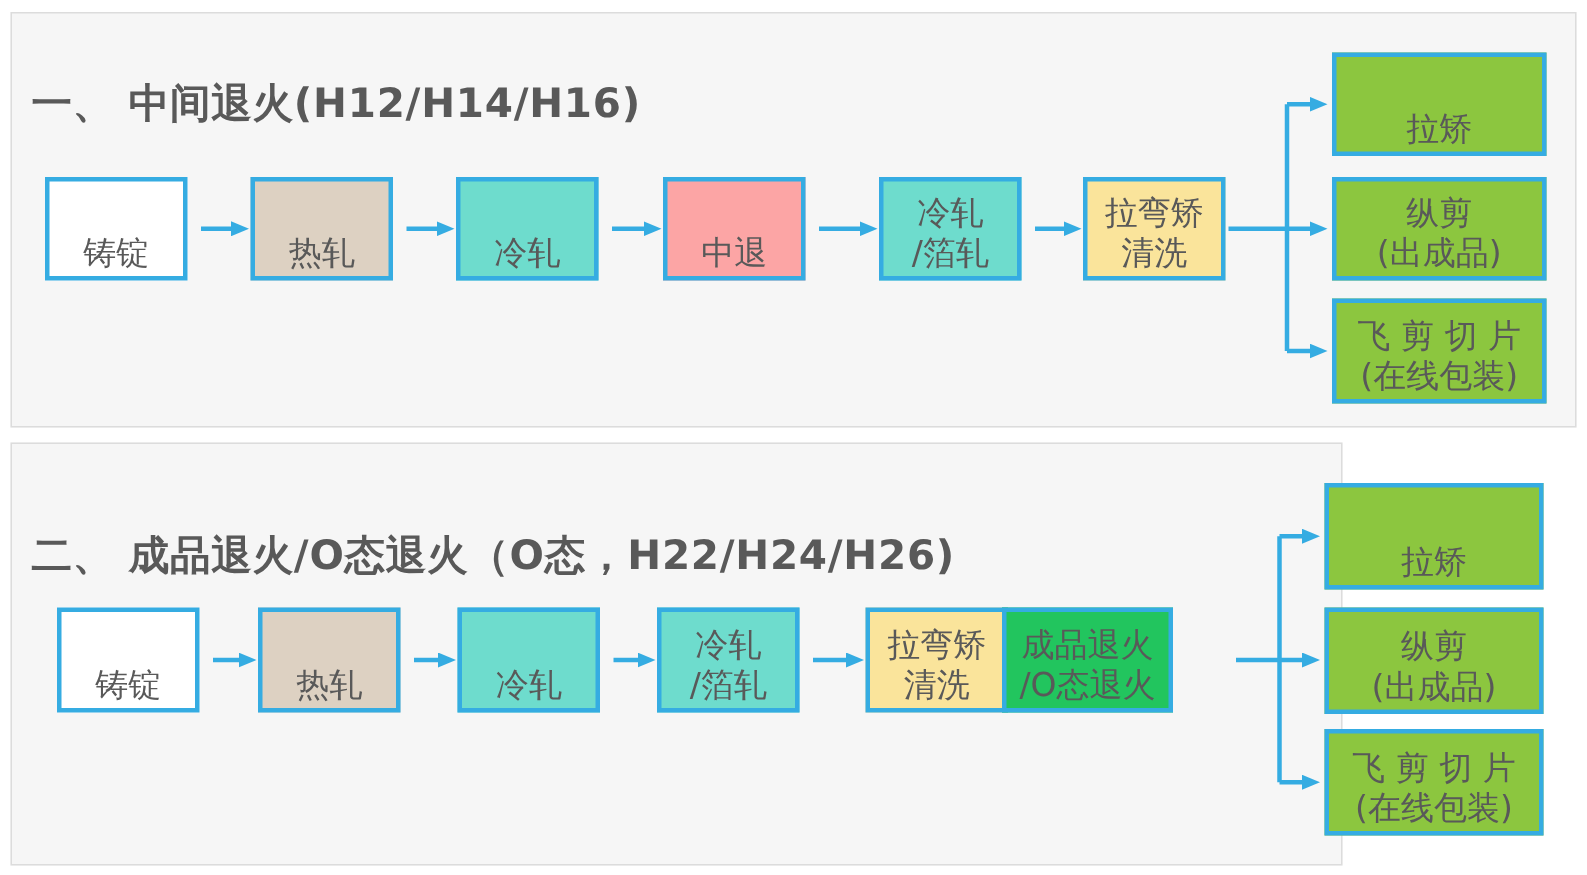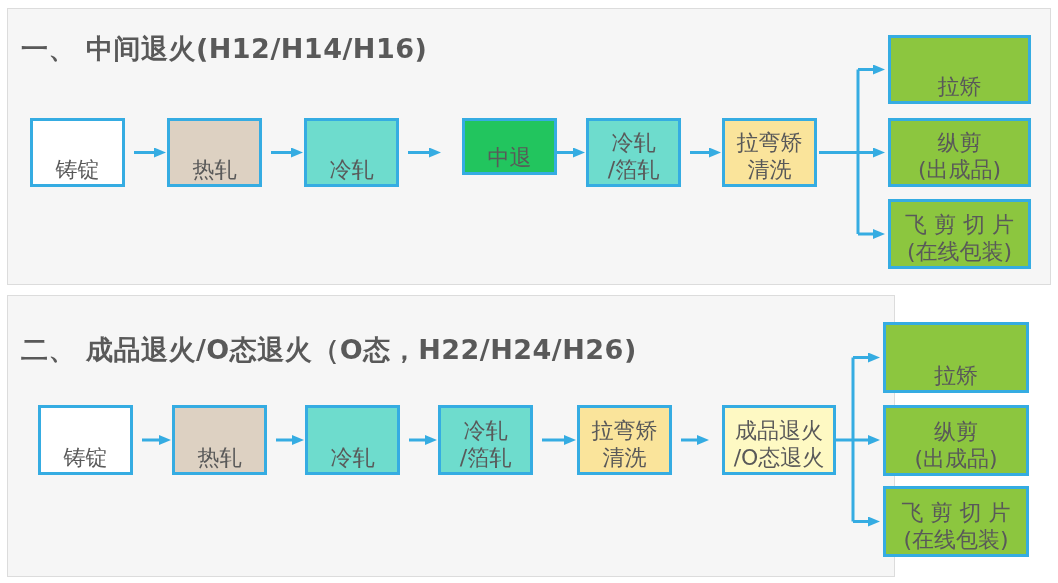--- a/index.html
+++ b/index.html
@@ -19,20 +19,21 @@
     border: 1px solid var(--panel_border, #dcdcdc);
   }
   .section-title {
     position: absolute;
     left: 13px;
     font-size: 27px;
     font-weight: bold;
     color: var(--title_text, #595959);
     letter-spacing: 0.5px;
     white-space: nowrap;
+    margin-top: 20px;
   }
   .node {
     position: absolute;
     box-sizing: border-box;
     border: 3px solid var(--node_border, #35ace2);
     display: flex;
     flex-direction: column;
     align-items: center;
     justify-content: flex-end;
     text-align: center;
@@ -82,21 +83,21 @@
   </div>
 
   <div class="node" style="left: 159px; top: 109px; width: 95px; height: 69px; background-color: rgb(221, 209, 194);">
     <div>热轧</div>
   </div>
 
   <div class="node" style="left: 296px; top: 109px; width: 95px; height: 69px; background-color: rgb(110, 220, 205);">
     <div>冷轧</div>
   </div>
 
-  <div class="node" style="left: 454px; top: 109px; width: 95px; height: 57px; background-color: #22c55e;">
+  <div class="node" style="left: 434px; top: 109px; width: 95px; height: 69px; background-color: #fca5a5;">
     <div>中退</div>
   </div>
 
   <div class="node" style="left: 578px; top: 109px; width: 95px; height: 69px; background-color: rgb(110, 220, 205);">
     <div>冷轧</div>
     <div>/箔轧</div>
   </div>
 
   <div class="node" style="left: 714px; top: 109px; width: 95px; height: 69px; background-color: rgb(250, 228, 155);">
     <div>拉弯矫</div>
@@ -154,21 +155,21 @@
   <div class="node" style="left: 430px; top: 109px; width: 95px; height: 70px; background-color: rgb(110, 220, 205);">
     <div>冷轧</div>
     <div>/箔轧</div>
   </div>
 
   <div class="node" style="left: 569px; top: 109px; width: 95px; height: 70px; background-color: rgb(250, 228, 155);">
     <div>拉弯矫</div>
     <div>清洗</div>
   </div>
 
-  <div class="node" style="left: 714px; top: 109px; width: 114px; height: 70px; background-color: #fef9c3;">
+  <div class="node" style="left: 660px; top: 109px; width: 114px; height: 70px; background-color: #22c55e;">
     <div>成品退火</div>
     <div>/O态退火</div>
   </div>
 
   <div class="node" style="left: 875px; top: 26px; width: 146px; height: 71px; background-color: rgb(140, 198, 63);">
     <div>拉矫</div>
   </div>
 
   <div class="node" style="left: 875px; top: 109px; width: 146px; height: 71px; background-color: rgb(140, 198, 63);">
     <div>纵剪</div>

